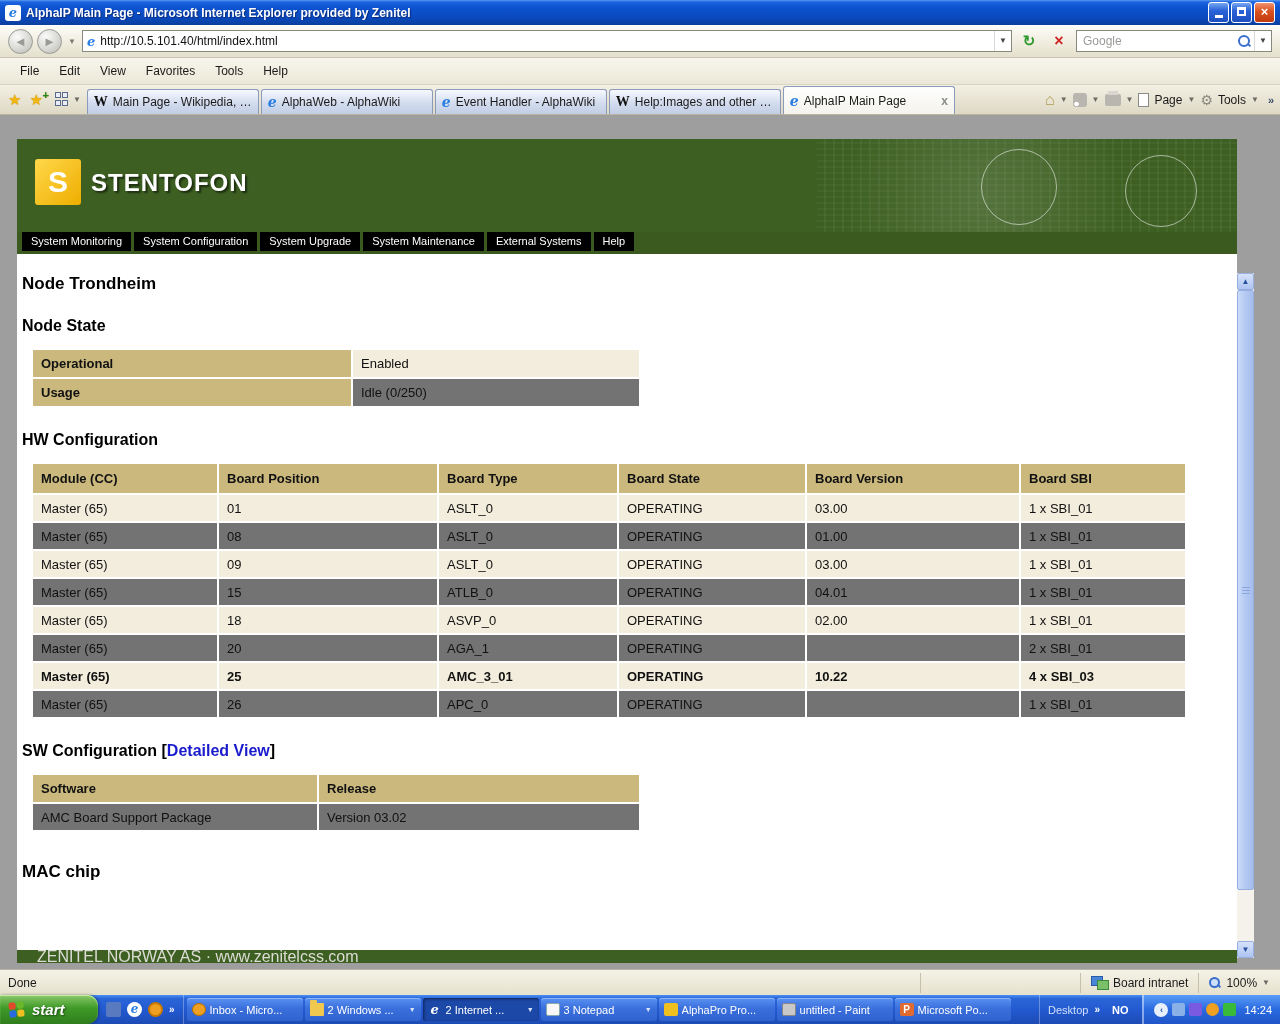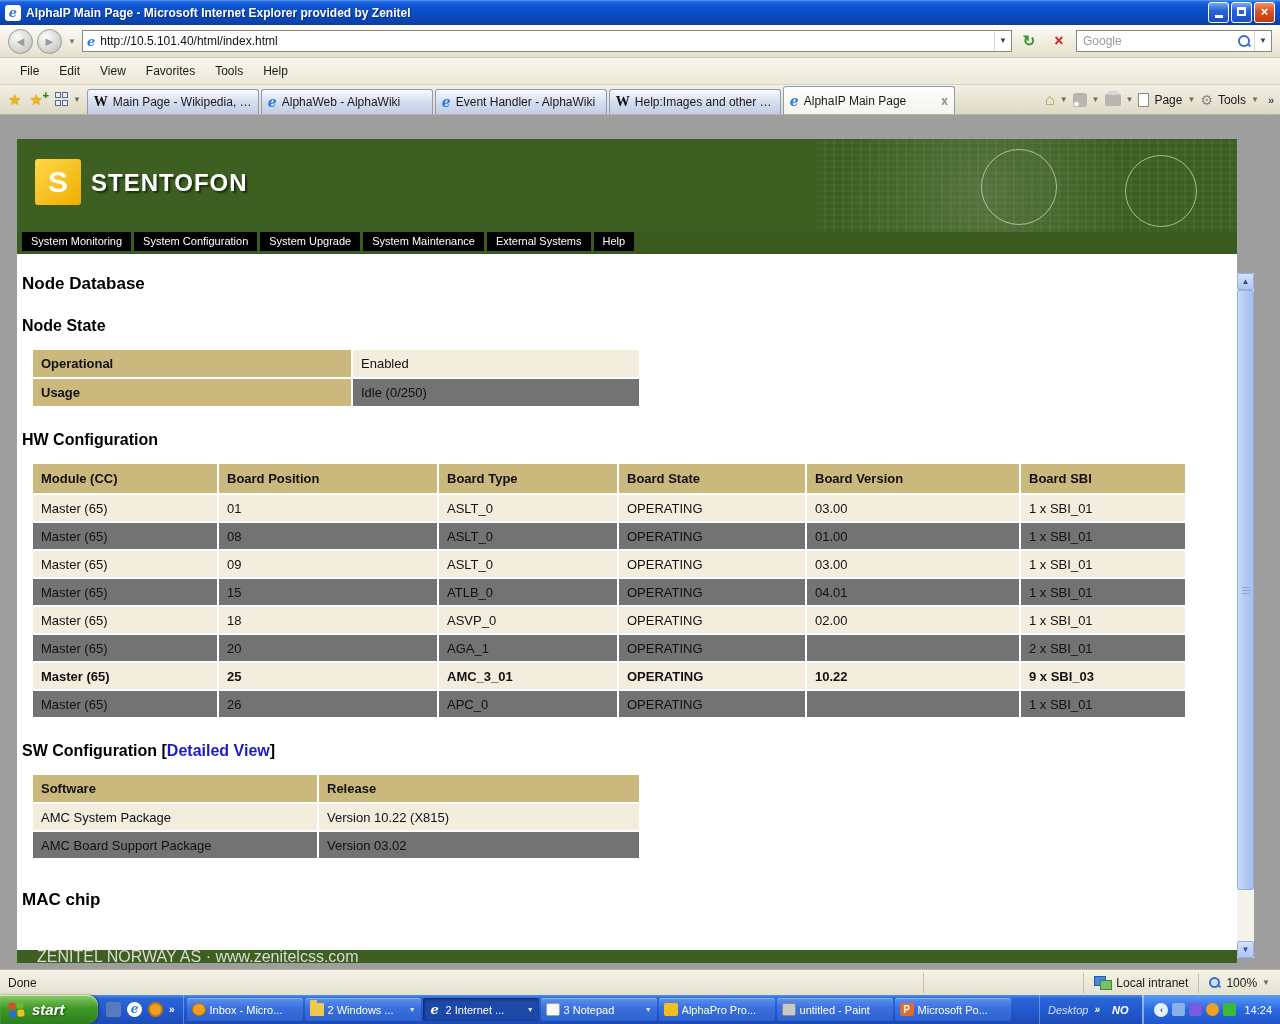--- a/index.html
+++ b/index.html
@@ -147,21 +147,21 @@
   .tkb .bdrop { font-size:7px; color:#d8e4fa; }
   .bico { width:14px; height:13px; flex:none; border-radius:2px; font-size:10px; line-height:13px; text-align:center; }
   .ico-inbox { background:#f0a020; border-radius:50%; border:1px solid #b87000; }
   .ico-folder { background:#f0c850; position:relative; border-radius:1px; }
   .ico-folder::before { content:""; position:absolute; left:0; top:-3px; width:7px; height:3px; background:#f0c850; border-radius:1px 1px 0 0; }
   .ico-ie { background:transparent; color:#fff; font-family:"DejaVu Serif",serif; font-style:italic; font-weight:bold; font-size:13px; }
   .ico-notepad { background:#f8f8f8; border:1px solid #8aa; }
   .ico-alphapro { background:#f0c020; }
   .ico-paint { background:#c8c8c8; border:1px solid #888; }
   .ico-ppt { background:#e06a30; color:#fff; font-weight:bold; }
-  .deskzone { display:flex; align-items:center; gap:6px; padding:13px 8px; border-left:1px solid rgba(255,255,255,.3);font-style:italic; }
+  .deskzone { display:flex; align-items:center; gap:6px; padding:13px 8px; border-left:1px solid rgba(255,255,255,.3); }
   .desklabel { color:#cfe0f8; font-size:11px; }
   .langbox { color:#fff; font-weight:bold; font-size:11px; padding:0 6px; }
   .tray { display:flex; align-items:center; gap:4px; padding:0 8px 0 10px;
     background:linear-gradient(180deg,#5a9cf8,#2a6ae0 50%,#1f55c8); border-left:2px solid rgba(255,255,255,.45); }
   .trchev { width:14px; height:14px; border-radius:50%; background:#e8f0fc; color:#2a5ab0; font-size:9px; font-weight:bold; text-align:center; line-height:14px; }
   .tico2 { width:13px; height:13px; border-radius:2px; }
   .ti1 { background:#8ab0e8; } .ti2 { background:#7a5ae0; } .ti3 { background:#f0a020; border-radius:50%; } .ti4 { background:#3aba3a; }
   .clock { color:#fff; font-size:11px; padding-left:4px; }
 </style>
 </head>
@@ -270,21 +270,21 @@
       <div class="mainnav">
         <span class="ni">System Monitoring</span>
         <span class="ni">System Configuration</span>
         <span class="ni">System Upgrade</span>
         <span class="ni">System Maintenance</span>
         <span class="ni">External Systems</span>
         <span class="ni">Help</span>
       </div>
 
       <div class="frame">
-        <div class="h1">Node Database</div>
+        <div class="h1">Node Trondheim</div>
         <div class="h2">Node State</div>
 
         <table class="ntable">
           <colgroup>
               <col style="width:318px">
               <col style="width:286px">
             </colgroup>
           <tbody>
               <tr>
             <td class="tan">Operational</td>
@@ -364,21 +364,21 @@
                 <td class="rD">OPERATING</td>
                 <td class="rD"></td>
                 <td class="rD">2 x SBI_01</td>
           </tr>
           <tr class="boldrow">
             <td class="rL">Master (65)</td>
                 <td class="rL">25</td>
                 <td class="rL">AMC_3_01</td>
                 <td class="rL">OPERATING</td>
                 <td class="rL">10.22</td>
-                <td class="rL">9 x SBI_03</td>
+                <td class="rL">4 x SBI_03</td>
           </tr>
           <tr>
             <td class="rD">Master (65)</td>
                 <td class="rD">26</td>
                 <td class="rD">APC_0</td>
                 <td class="rD">OPERATING</td>
                 <td class="rD"></td>
                 <td class="rD">1 x SBI_01</td>
           </tr>
         </tbody>
@@ -390,24 +390,20 @@
           <colgroup>
               <col style="width:284px">
               <col style="width:320px">
             </colgroup>
           <tbody>
               <tr class="hd">
             <td class="tan">Software</td>
             <td class="tan">Release</td>
           </tr>
           <tr>
-            <td class="rL">AMC System Package</td>
-            <td class="rL">Version 10.22 (X815)</td>
-          </tr>
-          <tr>
             <td class="rD">AMC Board Support Package</td>
             <td class="rD">Version 03.02</td>
           </tr>
         </tbody>
           </table>
 
         <div class="h1" style="margin-top:30px">MAC chip</div>
       </div>
 
       <div class="footerbar">ZENITEL NORWAY AS · www.zenitelcss.com</div>
@@ -420,21 +416,21 @@
         </div>
       <div class="sbtn" style="position:absolute;bottom:0;width:17px">▼</div>
     </div>
   </div>
 
   <div class="statusbar">
     <span class="done">Done</span>
     <span class="spanel" style="width:160px"></span>
     <span class="spanel">
       <span class="intra-ico"></span>
-      <span>Local intranet</span>
+      <span>Board intranet</span>
     </span>
     <span class="spanel">
       <span class="zoommag"></span>
       <span>100%</span>
       <span class="chev">▼</span>
     </span>
   </div>
 
   <div class="taskbar">
     <div class="startbtn">

